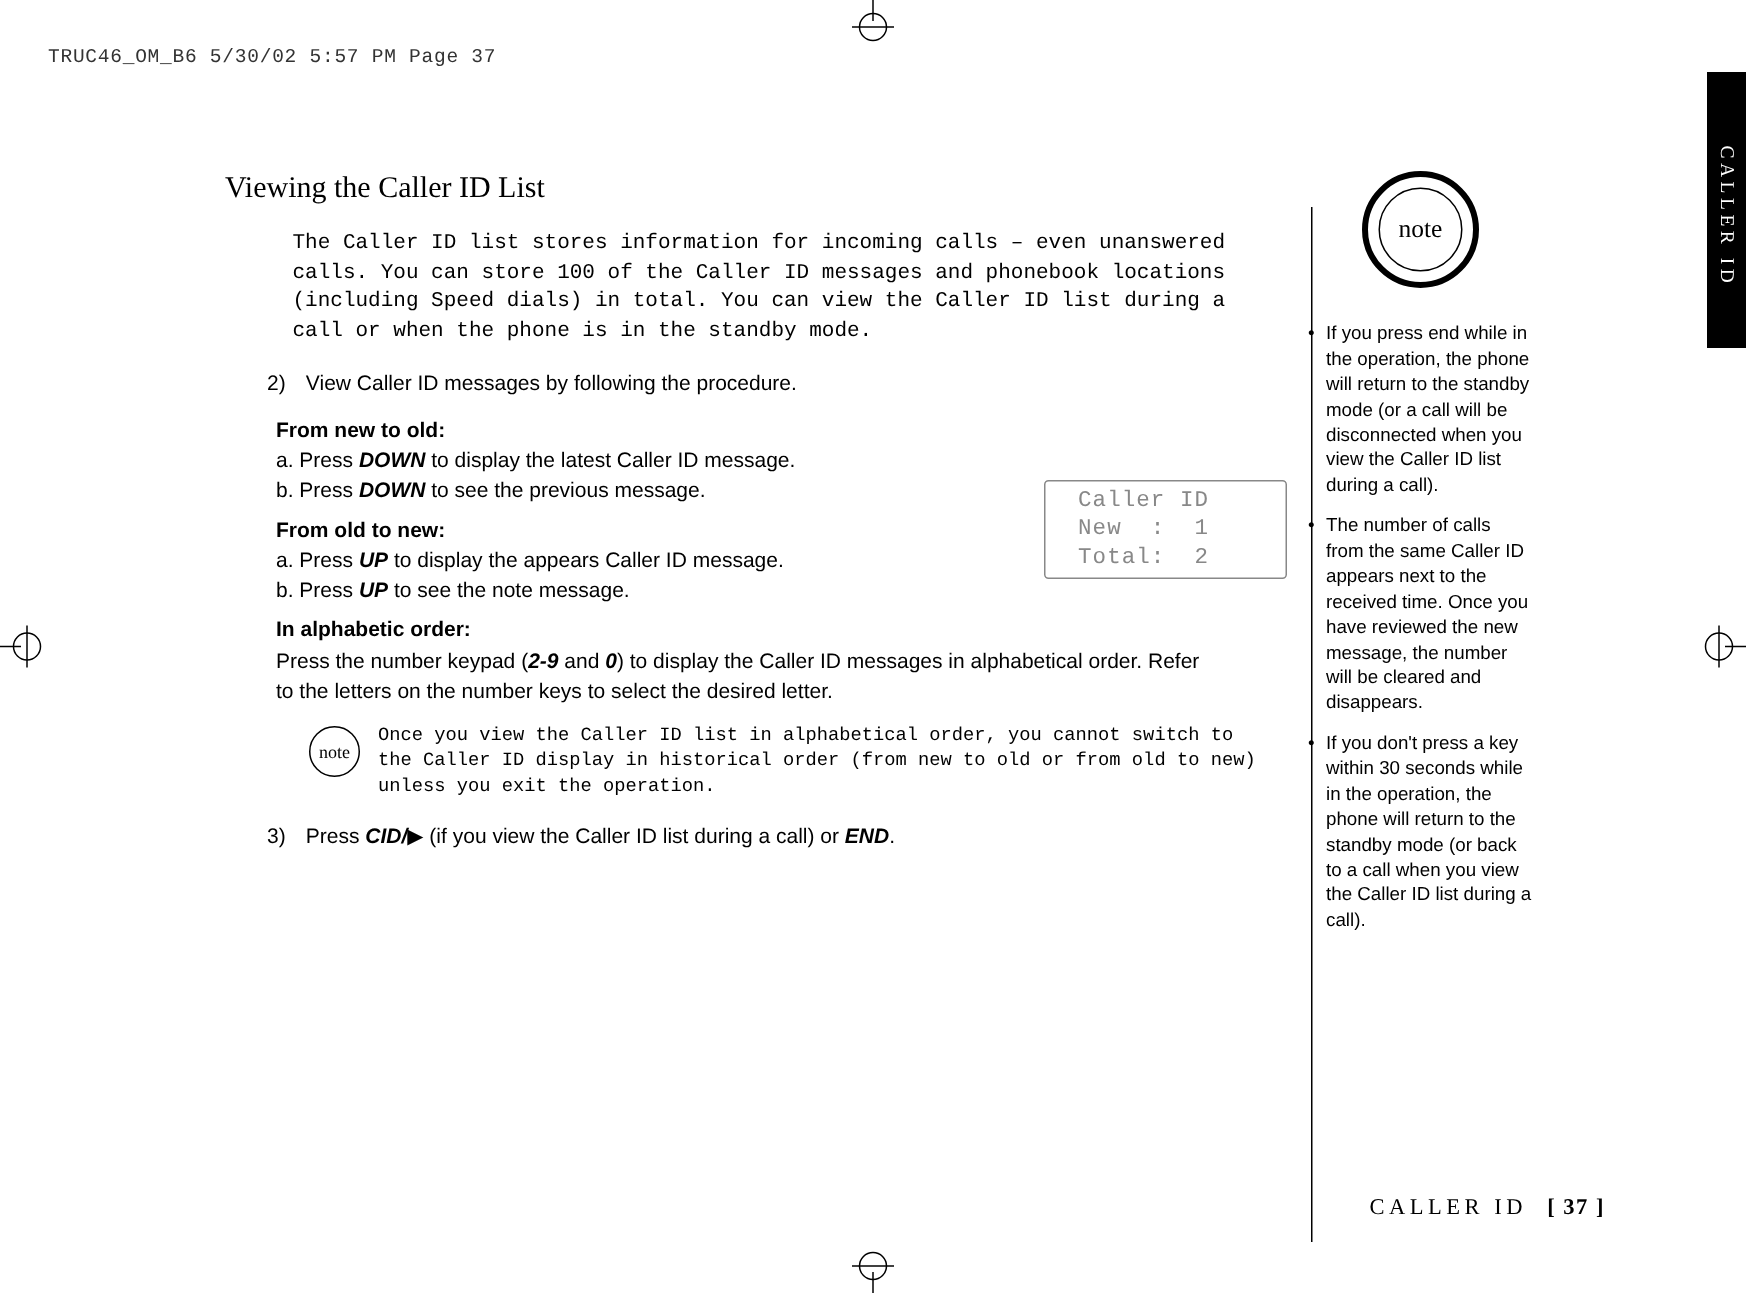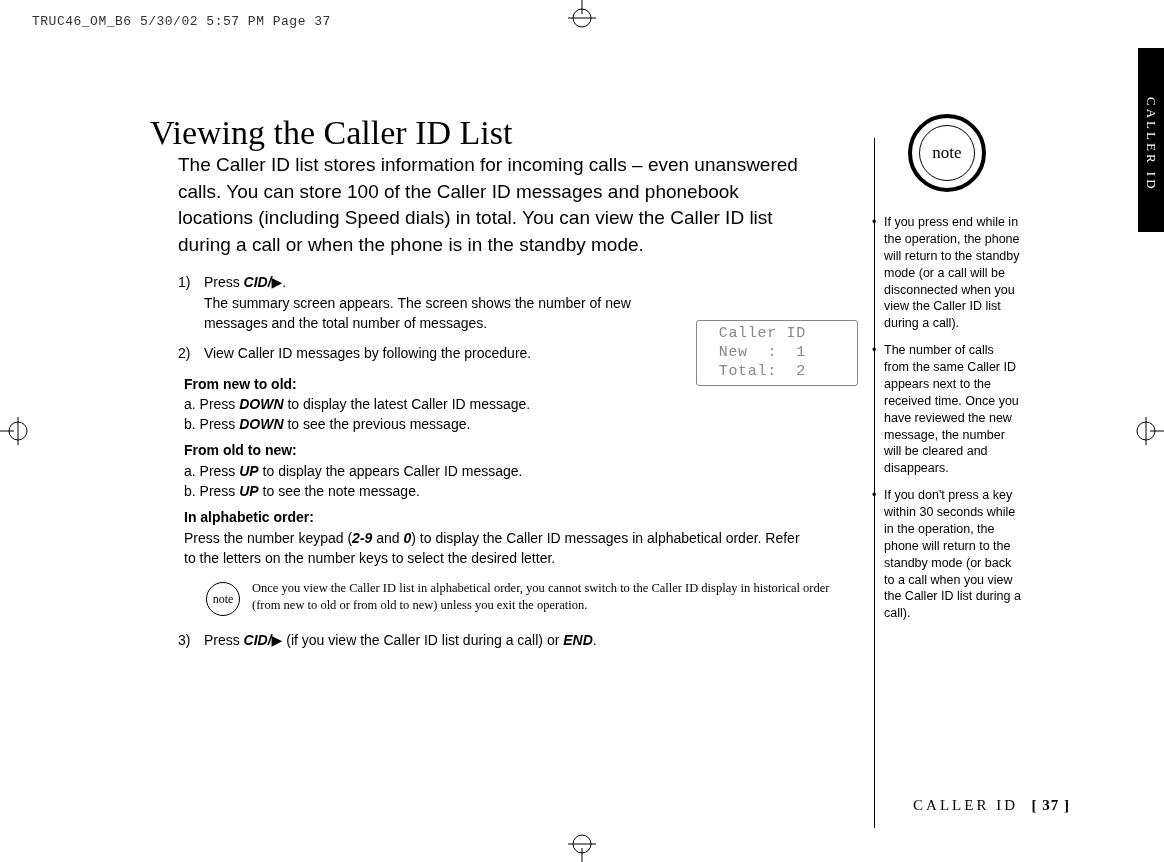--- a/index.html
+++ b/index.html
@@ -7,21 +7,21 @@
     width: 1164px;
     height: 862px;
     background: #fff;
     font-family: Georgia, 'Times New Roman', serif;
     color: #000;
     position: relative;
     overflow: hidden;
   }
   .header-strip {
     position: absolute;
-    top: 14px;
+    top: 30px;
     left: 32px;
     font-family: 'Courier New', monospace;
     font-size: 13px;
     letter-spacing: 0.5px;
     color: #333;
   }
   .crop-top {
     position: absolute;
     top: 0; left: 50%;
     transform: translateX(-50%);
@@ -53,27 +53,28 @@
   }
   .side-col {
     width: 150px;
     float: left;
     margin-left: 20px;
     position: relative;
   }
   h1 {
     font-family: Georgia, serif;
     font-weight: normal;
-    font-size: 34px;
+    font-size: 20px;
+    margin-bottom: 16px;
   }
   .intro {
-    font-family: Liberation Sans, sans-serif;
-    font-size: 19px;
+    font-family: Liberation Mono, monospace;
+    font-size: 14px;
     line-height: 1.4;
-    margin-left: 28px;
+    margin-left: 45px;
     margin-bottom: 14px;
     width: 640px;
   }
   .steps {
     margin-left: 28px;
     font-family: Verdana, Arial, sans-serif;
     font-size: 14px;
     line-height: 1.45;
   }
   .step-row { margin-bottom: 10px; }
@@ -106,21 +107,21 @@
     gap: 12px;
   }
   .note-inline .note-icon-small {
     width: 34px; height: 34px; flex:0 0 34px;
     border: 1px solid #000; border-radius: 50%;
     display:flex; align-items:center; justify-content:center;
     font-family: Georgia, serif; font-size: 12px;
     margin-top:2px;
   }
   .note-inline .note-text {
-    font-family: Liberation Serif, serif;
+    font-family: Liberation Mono, monospace;
     font-size: 12.5px;
     line-height: 1.35;
     width: 600px;
   }
   .side-note-icon {
     width: 78px; height: 78px;
     border: 4px solid #000; border-radius:50%;
     display:flex; align-items:center; justify-content:center;
     margin: 0 auto 22px auto;
   }
@@ -215,27 +216,20 @@
 <div class="page">
 
   <div class="side-rule"></div>
 
   <div class="main-col">
     <h1>Viewing the Caller ID List</h1>
     <p class="intro">The Caller ID list stores information for incoming calls – even unanswered calls. You can store 100 of the Caller ID messages and phonebook locations (including Speed dials) in total. You can view the Caller ID list during a call or when the phone is in the standby mode.</p>
 
     <div class="steps">
 
-      <div class="step-row">
-        <span class="step-num">1)</span>
-        <span class="step-body">
-          <span>Press </span><span class="ital">CID/</span><span>▶</span><span>.</span><br>
-          <span>The summary screen appears. The screen shows the number of new messages and the total number of messages.</span>
-        </span>
-      </div>
 
       <div class="step-row">
         <span class="step-num">2)</span>
         <span class="step-body-wide">View Caller ID messages by following the procedure.</span>
       </div>
 
       <div class="sub">
         <div class="bold">From new to old:</div>
         <div><span>a. Press </span><span class="ital">DOWN</span><span> to display the latest Caller ID message.</span></div>
         <div><span>b. Press </span><span class="ital">DOWN</span><span> to see the previous message.</span></div>

